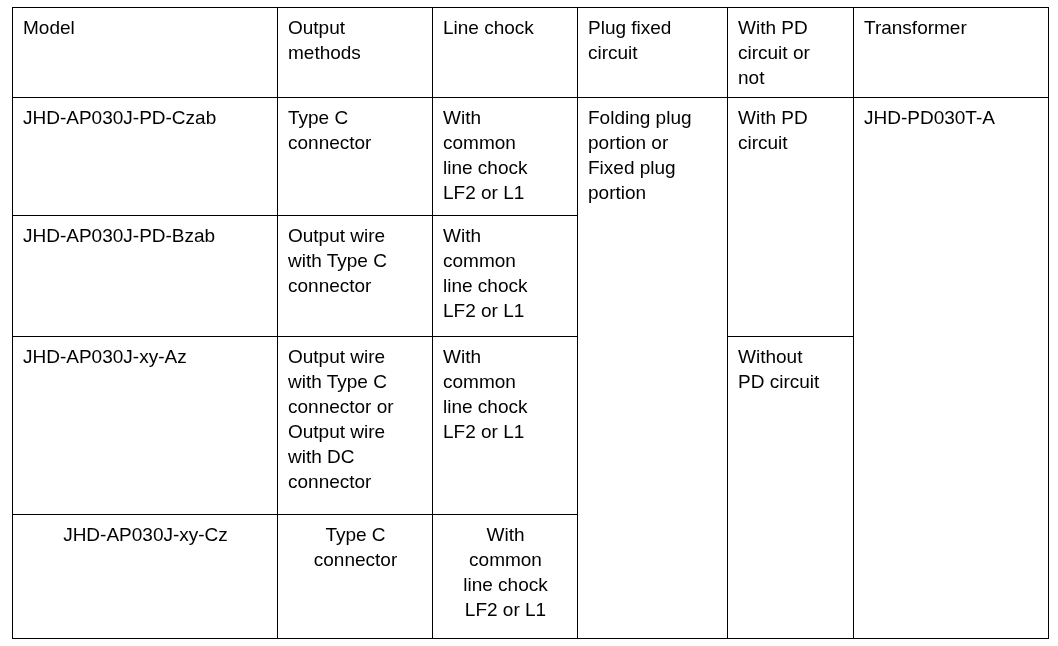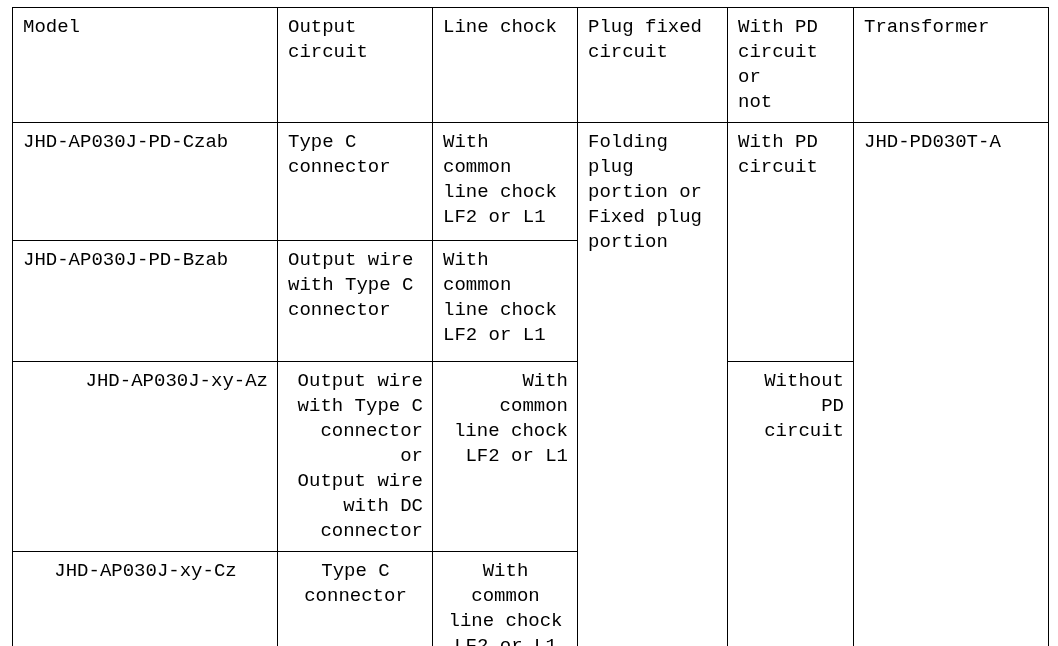--- a/index.html
+++ b/index.html
@@ -29,39 +29,39 @@
     border-collapse: collapse;
     table-layout: fixed;
     background: #ffffff;
   }
   table.spec-table td {
     border: 1px solid #000000;
     vertical-align: top;
     padding: 7px 9px 7px 10px;
     font-size: 19px;
     line-height: 25px;
-    font-family: Liberation Mono, monospace;
+    font-family: Liberation Sans, sans-serif;
     color: #000000;
     font-weight: normal;
     word-wrap: break-word;
     white-space: pre-line;
   }
   
   col.c-model       { width: 265px; }
   col.c-output      { width: 155px; }
   col.c-chock       { width: 145px; }
   col.c-plug        { width: 150px; }
   col.c-pd          { width: 126px; }
   col.c-transformer { width: 195px; }
 
   
   tr.r-head td      { height: 74px; }
   tr.r-1 td         { height: 103px; }
   tr.r-2 td         { height: 106px; }
-  tr.r-3 td         { height: 163px; text-align: right; }
+  tr.r-3 td         { height: 163px; }
   tr.r-4 td         { height: 109px; text-align: center; }
 </style>
 </head>
 <body>
 
 <div class="page">
 
   <table class="spec-table">
     <colgroup>
       <col class="c-model">
@@ -69,21 +69,21 @@
       <col class="c-chock">
       <col class="c-plug">
       <col class="c-pd">
       <col class="c-transformer">
     </colgroup>
     <tbody>
 
       <tr class="r-head">
         <td>Model</td>
         <td>Output
-circuit</td>
+methods</td>
         <td>Line chock</td>
         <td>Plug fixed
 circuit</td>
         <td>With PD
 circuit or
 not</td>
         <td>Transformer</td>
       </tr>
 
       <tr class="r-1">

